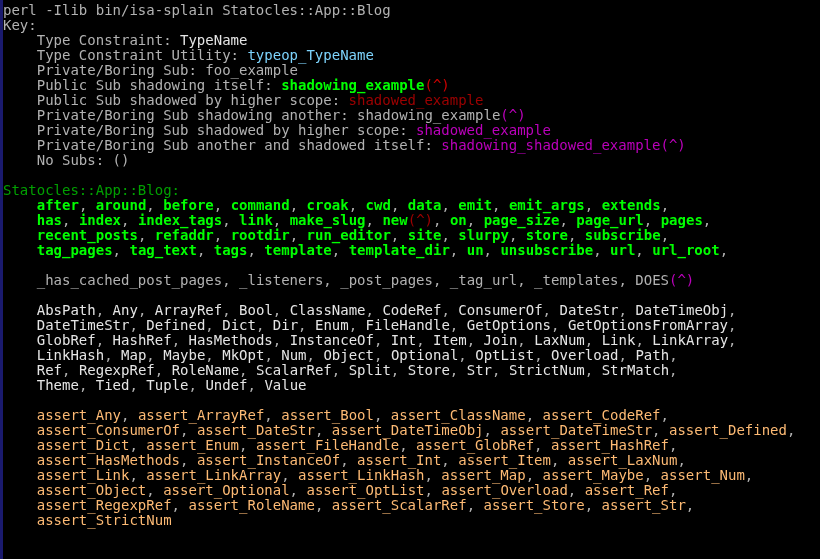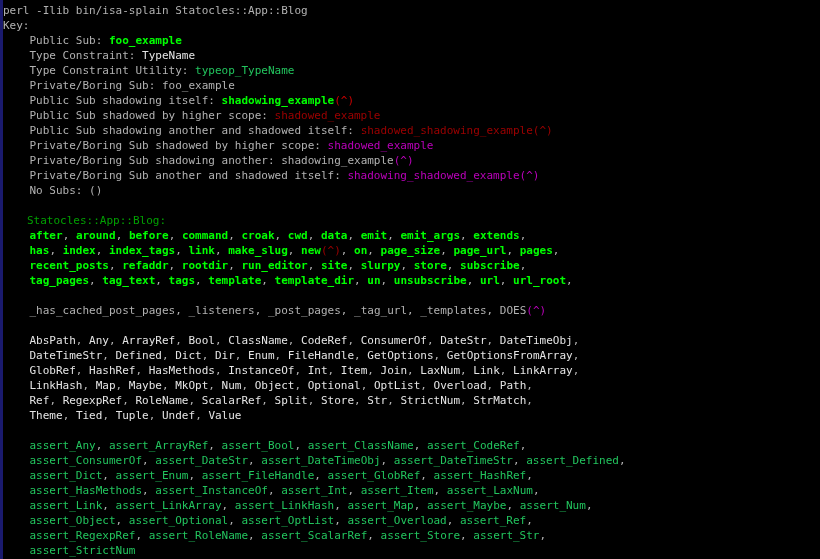--- a/index.html
+++ b/index.html
@@ -32,57 +32,55 @@
   #screen {
     position: absolute;
     left: 0;
     top: 0;
     width: 820px;
     height: 559px;
     padding: 3px 0 0 3px;
     box-sizing: border-box;
   }
   .line {
-    font-size: 11px;
+    font-size: 14px;
     line-height: 15px;
     height: 15px;
     white-space: pre;
     color: #b2b2b2;
     letter-spacing: 0px;
   }
   .line.blank { color: transparent; }
 
   
   .c-default   { color: #b2b2b2; }
-  .c-green     { color: #00a000; padding-left: 24px; }
+  .c-green     { color: #00a000; }
   .c-green-b   { color: #00ff00; font-weight: bold; }
   .c-yellow    { color: #e5e5e5; }
-  .c-cyan      { color: #22c55e; }
-  .c-cyan-b    { color: #22c55e; }
+  .c-cyan      { color: #7dd3fc; }
+  .c-cyan-b    { color: #fdba74; }
   .c-red       { color: #9e0000; }
   .c-red-b     { color: #cd0000; }
   .c-magenta   { color: #bb00bb; }
 </style>
 </head>
 <body>
 
 <div id="terminal">
   <div id="left-stripe"></div>
   <div id="screen">
       <div class="line"><span class="c-default">perl -Ilib bin/isa-splain Statocles::App::Blog</span></div>
       <div class="line"><span class="c-default">Key:</span></div>
-      <div class="line"><span class="c-default">    Public Sub: </span><span class="c-green-b">foo_example</span></div>
       <div class="line"><span class="c-default">    Type Constraint: </span><span class="c-yellow">TypeName</span></div>
       <div class="line"><span class="c-default">    Type Constraint Utility: </span><span class="c-cyan">typeop_TypeName</span></div>
       <div class="line"><span class="c-default">    Private/Boring Sub: </span><span class="c-default">foo_example</span></div>
       <div class="line"><span class="c-default">    Public Sub shadowing itself: </span><span class="c-green-b">shadowing_example</span><span class="c-red-b">(^)</span></div>
       <div class="line"><span class="c-default">    Public Sub shadowed by higher scope: </span><span class="c-red">shadowed_example</span></div>
-      <div class="line"><span class="c-default">    Public Sub shadowing another and shadowed itself: </span><span class="c-red">shadowed_shadowing_example</span><span class="c-red">(^)</span></div>
+      <div class="line"><span class="c-default">    Private/Boring Sub shadowing another: </span><span class="c-default">shadowing_example</span><span class="c-magenta">(^)</span></div>
       <div class="line"><span class="c-default">    Private/Boring Sub shadowed by higher scope: </span><span class="c-magenta">shadowed_example</span></div>
-      <div class="line"><span class="c-default">    Private/Boring Sub shadowing another: </span><span class="c-default">shadowing_example</span><span class="c-magenta">(^)</span></div>
       <div class="line"><span class="c-default">    Private/Boring Sub another and shadowed itself: </span><span class="c-magenta">shadowing_shadowed_example</span><span class="c-magenta">(^)</span></div>
       <div class="line"><span class="c-default">    No Subs: ()</span></div>
       <div class="line blank"> </div>
       <div class="line"><span class="c-green">Statocles::App::Blog:</span></div>
       <div class="line"><span class="c-default">    </span><span class="c-green-b">after</span><span class="c-default">,</span><span class="c-default"> </span><span class="c-green-b">around</span><span class="c-default">,</span><span class="c-default"> </span><span class="c-green-b">before</span><span class="c-default">,</span><span class="c-default"> </span><span class="c-green-b">command</span><span class="c-default">,</span><span class="c-default"> </span><span class="c-green-b">croak</span><span class="c-default">,</span><span class="c-default"> </span><span class="c-green-b">cwd</span><span class="c-default">,</span><span class="c-default"> </span><span class="c-green-b">data</span><span class="c-default">,</span><span class="c-default"> </span><span class="c-green-b">emit</span><span class="c-default">,</span><span class="c-default"> </span><span class="c-green-b">emit_args</span><span class="c-default">,</span><span class="c-default"> </span><span class="c-green-b">extends</span><span class="c-default">,</span></div>
       <div class="line"><span class="c-default">    </span><span class="c-green-b">has</span><span class="c-default">,</span><span class="c-default"> </span><span class="c-green-b">index</span><span class="c-default">,</span><span class="c-default"> </span><span class="c-green-b">index_tags</span><span class="c-default">,</span><span class="c-default"> </span><span class="c-green-b">link</span><span class="c-default">,</span><span class="c-default"> </span><span class="c-green-b">make_slug</span><span class="c-default">,</span><span class="c-default"> </span><span class="c-green-b">new</span><span class="c-red">(^)</span><span class="c-default">,</span><span class="c-default"> </span><span class="c-green-b">on</span><span class="c-default">,</span><span class="c-default"> </span><span class="c-green-b">page_size</span><span class="c-default">,</span><span class="c-default"> </span><span class="c-green-b">page_url</span><span class="c-default">,</span><span class="c-default"> </span><span class="c-green-b">pages</span><span class="c-default">,</span></div>
       <div class="line"><span class="c-default">    </span><span class="c-green-b">recent_posts</span><span class="c-default">,</span><span class="c-default"> </span><span class="c-green-b">refaddr</span><span class="c-default">,</span><span class="c-default"> </span><span class="c-green-b">rootdir</span><span class="c-default">,</span><span class="c-default"> </span><span class="c-green-b">run_editor</span><span class="c-default">,</span><span class="c-default"> </span><span class="c-green-b">site</span><span class="c-default">,</span><span class="c-default"> </span><span class="c-green-b">slurpy</span><span class="c-default">,</span><span class="c-default"> </span><span class="c-green-b">store</span><span class="c-default">,</span><span class="c-default"> </span><span class="c-green-b">subscribe</span><span class="c-default">,</span></div>
       <div class="line"><span class="c-default">    </span><span class="c-green-b">tag_pages</span><span class="c-default">,</span><span class="c-default"> </span><span class="c-green-b">tag_text</span><span class="c-default">,</span><span class="c-default"> </span><span class="c-green-b">tags</span><span class="c-default">,</span><span class="c-default"> </span><span class="c-green-b">template</span><span class="c-default">,</span><span class="c-default"> </span><span class="c-green-b">template_dir</span><span class="c-default">,</span><span class="c-default"> </span><span class="c-green-b">un</span><span class="c-default">,</span><span class="c-default"> </span><span class="c-green-b">unsubscribe</span><span class="c-default">,</span><span class="c-default"> </span><span class="c-green-b">url</span><span class="c-default">,</span><span class="c-default"> </span><span class="c-green-b">url_root</span><span class="c-default">,</span></div>
       <div class="line blank"> </div>
       <div class="line"><span class="c-default">    </span><span class="c-default">_has_cached_post_pages</span><span class="c-default">,</span><span class="c-default"> </span><span class="c-default">_listeners</span><span class="c-default">,</span><span class="c-default"> </span><span class="c-default">_post_pages</span><span class="c-default">,</span><span class="c-default"> </span><span class="c-default">_tag_url</span><span class="c-default">,</span><span class="c-default"> </span><span class="c-default">_templates</span><span class="c-default">,</span><span class="c-default"> </span><span class="c-default">DOES</span><span class="c-magenta">(^)</span></div>

